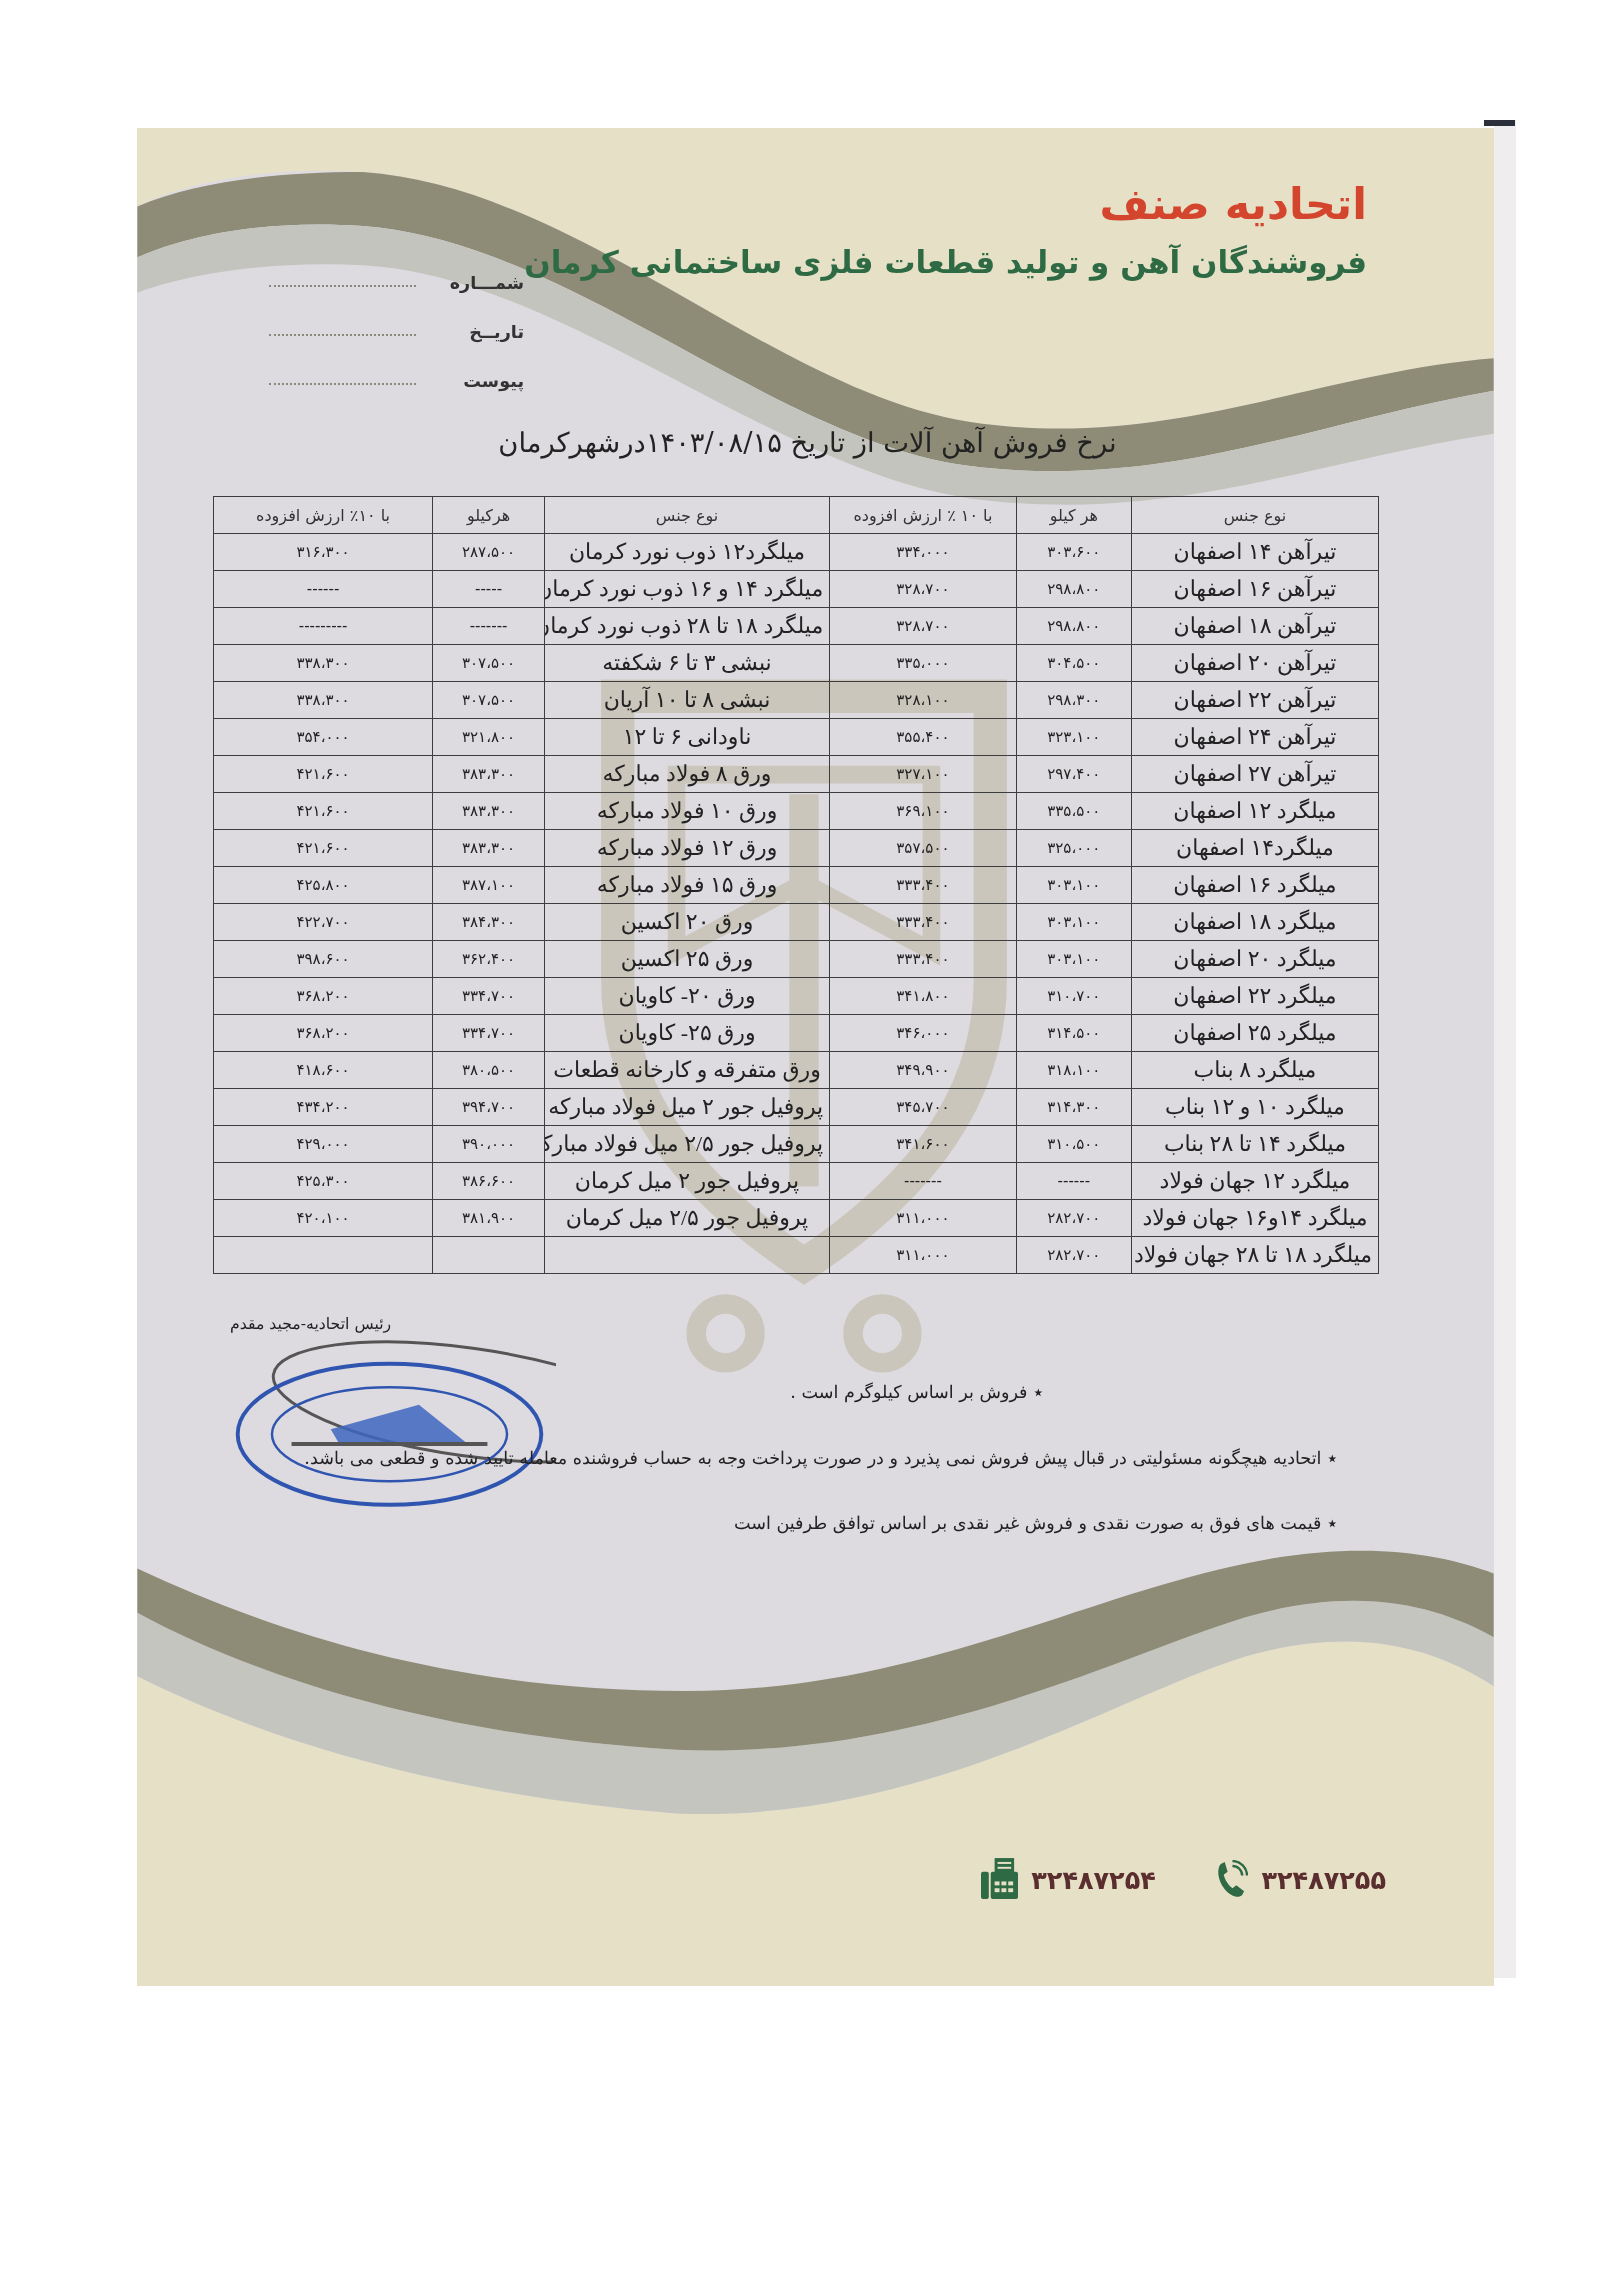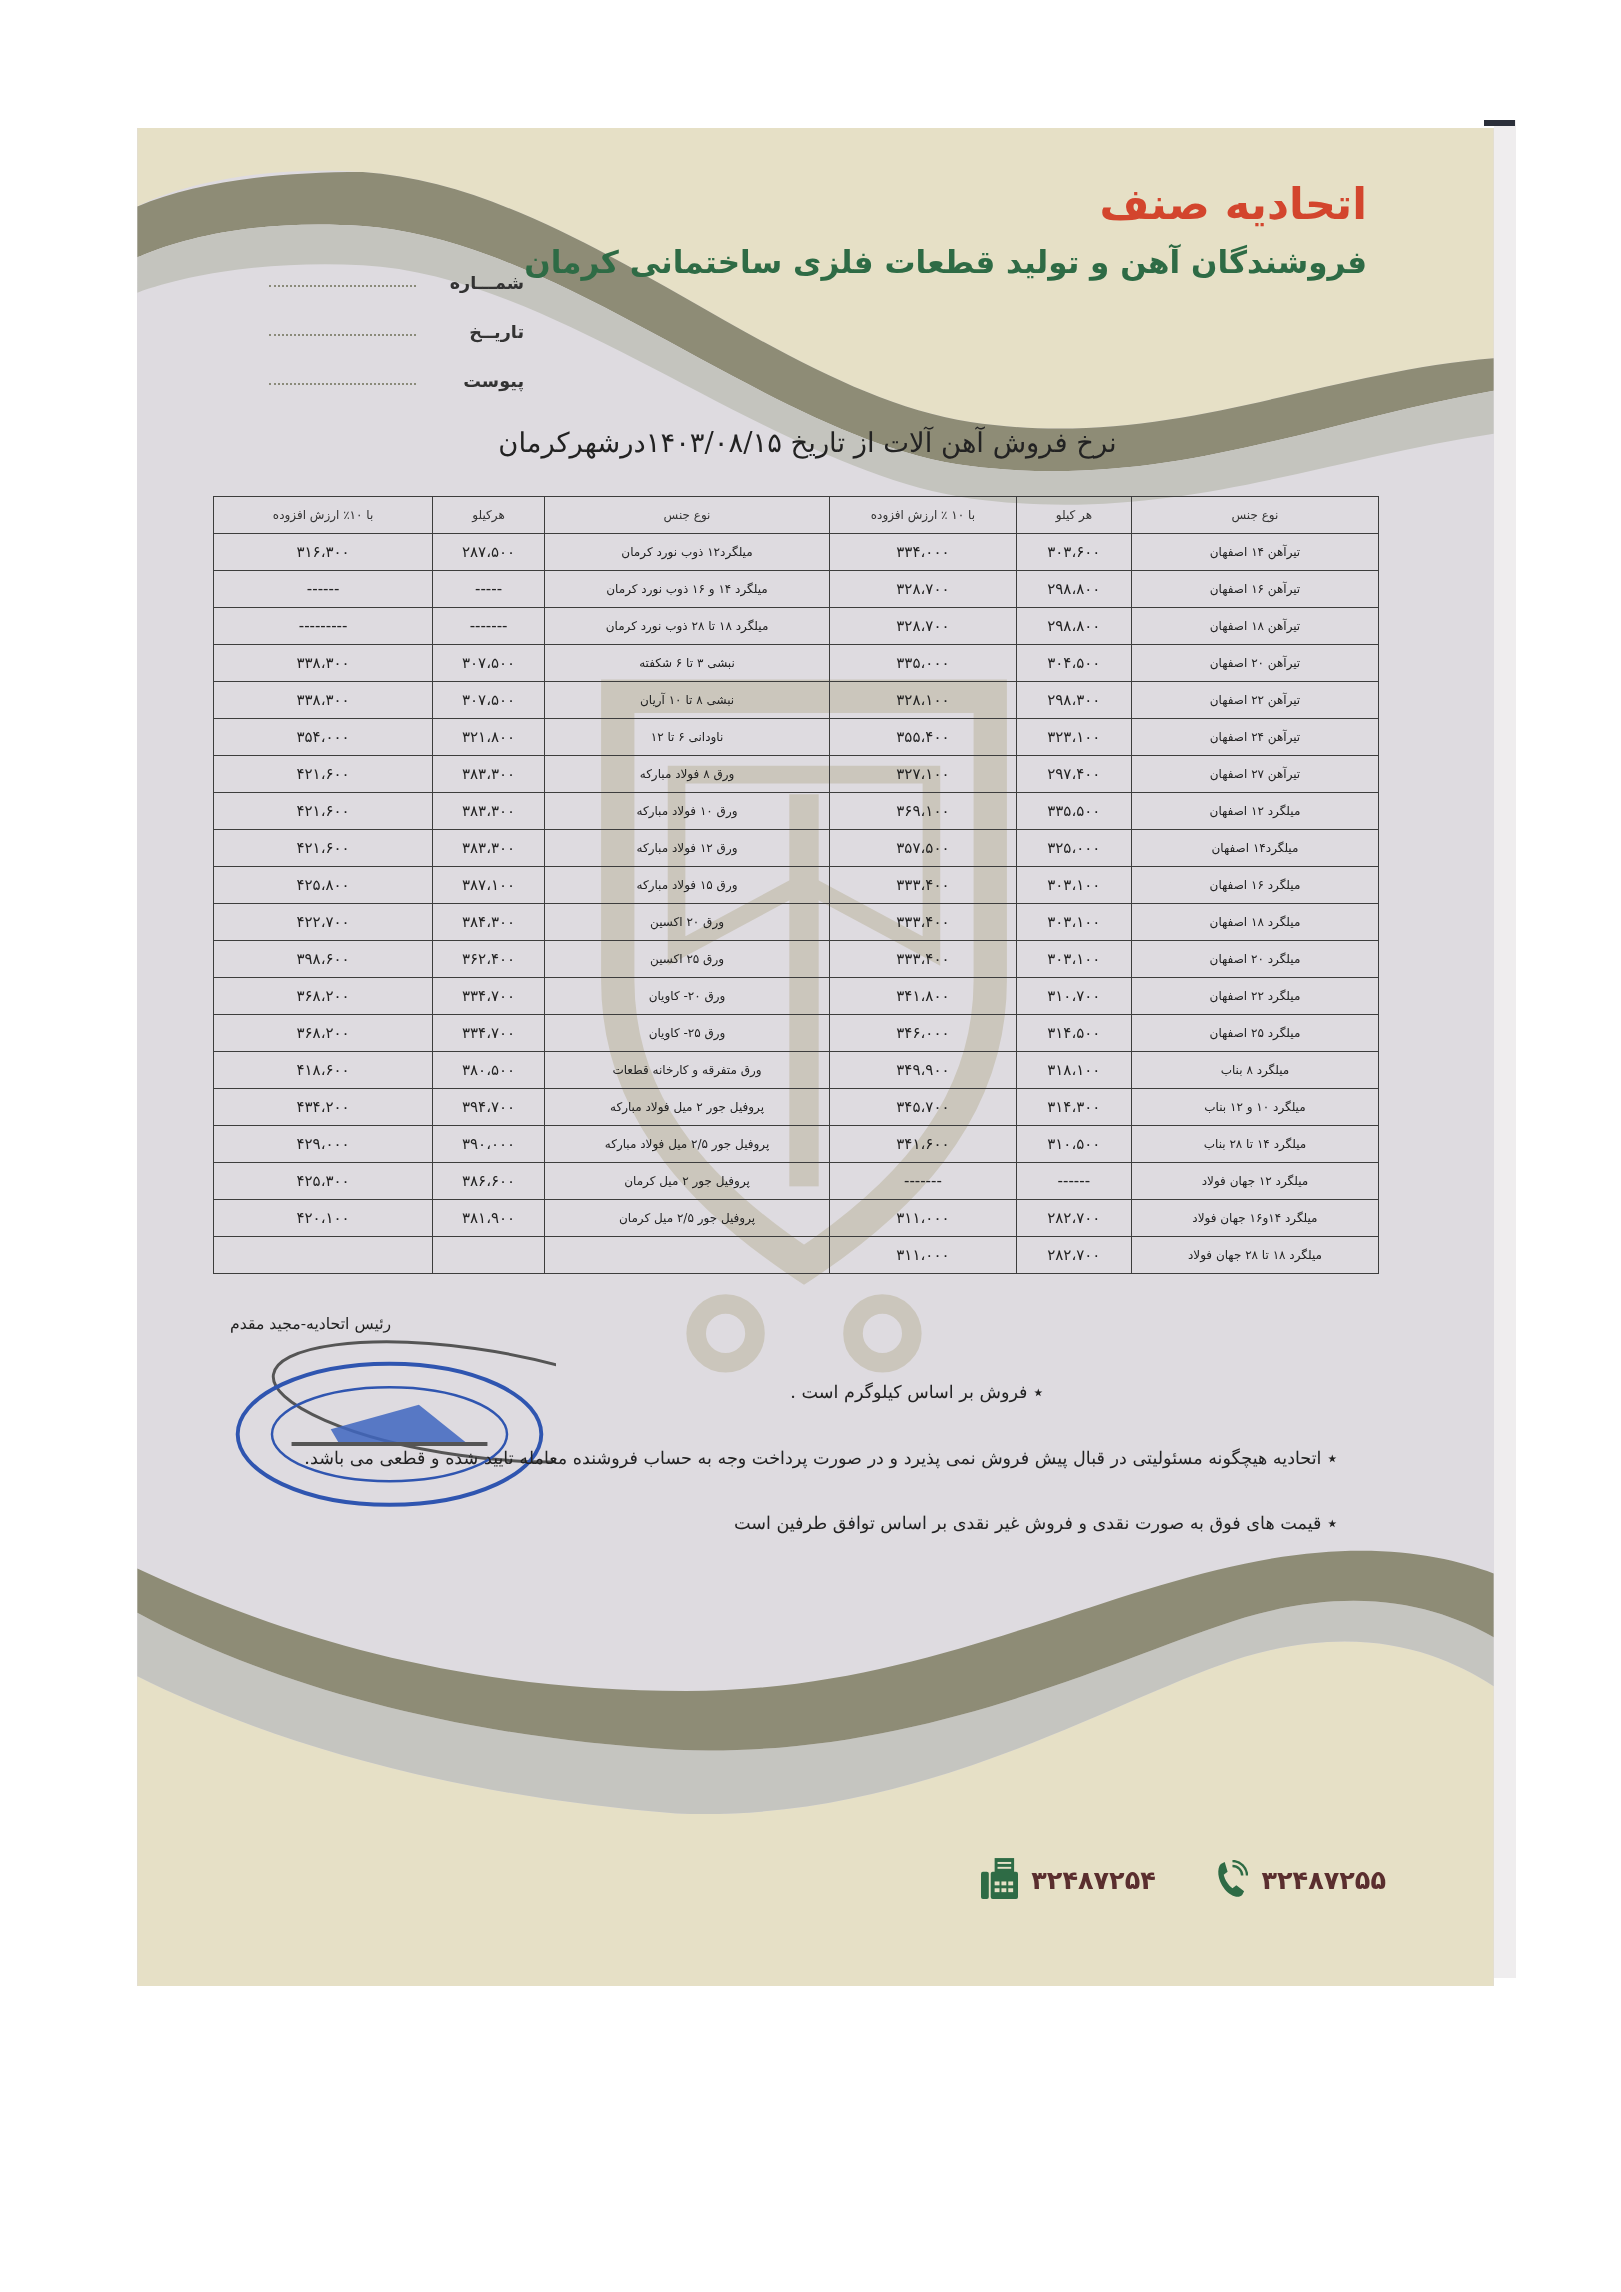--- a/index.html
+++ b/index.html
@@ -38,22 +38,22 @@
     position: absolute; left: 461px; top: 529px; width: 412px; height: 745px; opacity: 0.35;
   }
   table.prices {
     position: absolute; left: 76px; top: 368px; width: 1166px; border-collapse: collapse; direction: rtl;
     font-family: "DejaVu Sans", sans-serif; font-size: 15px; color: #222; table-layout: fixed;
     background: transparent;
   }
   table.prices th, table.prices td {
     border: 1.5px solid #3d3d3d; height: 36px; text-align: center; padding: 0 5.9px; white-space: nowrap; overflow: hidden;
   }
-  table.prices th { font-weight: normal; font-size: 12px; color: #333; }
-  table.prices td.name { font-size: 12px; }
+  table.prices th { font-weight: normal; font-size: 16px; color: #333; }
+  table.prices td.name { font-size: 22px; font-family: Liberation Serif, serif; }
   .sig {
     position: absolute; left: 93px; top: 1186px; direction: rtl; font-size: 15.7px; color: #222;
     font-family: "DejaVu Serif", serif;
   }
   .stamp { position: absolute; left: 86px; top: 1208px; width: 333px; height: 172px; }
   .notes { position: absolute; right: 157px; top: 1245px; width: 1088px; direction: rtl; font-family: "DejaVu Serif", serif; font-size: 17.6px; color: #222; }
   .note { margin: 0 0 26.5px 0; line-height: 39px; text-align: right; }
   .note.n1 { margin-right: 294px; }
   .note .star { margin-left: 5.9px; }
   .contacts { position: absolute; top: 1730px; right: 108px; direction: ltr; display: flex; gap: 59px; }

